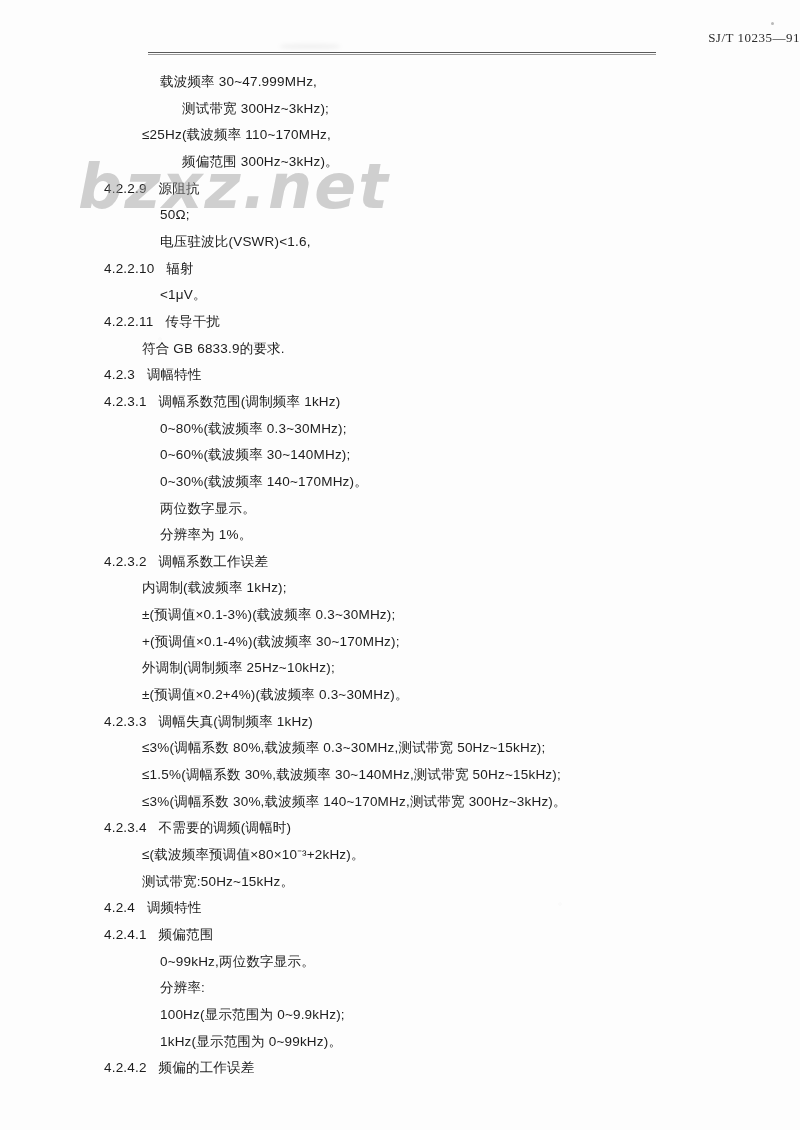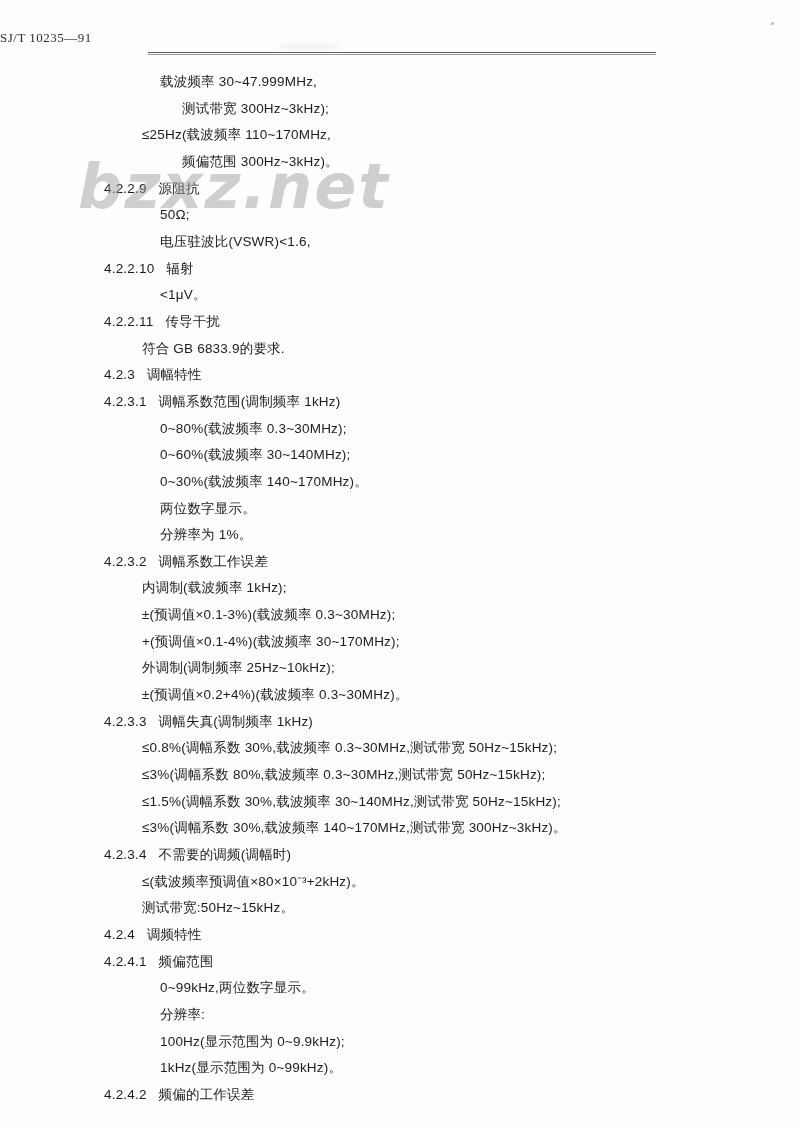--- a/index.html
+++ b/index.html
@@ -21,21 +21,21 @@
     
     background-image:
       radial-gradient(circle at 20% 30%, rgba(0,0,0,0.012) 0 2px, transparent 2px),
       radial-gradient(circle at 70% 80%, rgba(0,0,0,0.012) 0 2px, transparent 2px);
   }
   .header {
     position: absolute;
     top: 30px;
     left: 0;
     right: 0;
-    text-align: left;
+    text-align: right;
     font-family: "Liberation Serif", serif;
     font-size: 13px;
     letter-spacing: 0.5px;
     color: #2b2b2b;
   }
   .rule {
     position: absolute;
     top: 52px;
     left: 148px;
     width: 508px;
@@ -132,21 +132,20 @@
       <p class="line ind-2">0~30%(载波频率 140~170MHz)。</p>
       <p class="line ind-2">两位数字显示。</p>
       <p class="line ind-2">分辨率为 1%。</p>
       <p class="line ind-0 heading">4.2.3.2   调幅系数工作误差</p>
       <p class="line ind-1">内调制(载波频率 1kHz);</p>
       <p class="line ind-1">±(预调值×0.1-3%)(载波频率 0.3~30MHz);</p>
       <p class="line ind-1">+(预调值×0.1-4%)(载波频率 30~170MHz);</p>
       <p class="line ind-1">外调制(调制频率 25Hz~10kHz);</p>
       <p class="line ind-1">±(预调值×0.2+4%)(载波频率 0.3~30MHz)。</p>
       <p class="line ind-0 heading">4.2.3.3   调幅失真(调制频率 1kHz)</p>
-      <p class="line ind-1">≤0.8%(调幅系数 30%,载波频率 0.3~30MHz,测试带宽 50Hz~15kHz);</p>
       <p class="line ind-1">≤3%(调幅系数 80%,载波频率 0.3~30MHz,测试带宽 50Hz~15kHz);</p>
       <p class="line ind-1">≤1.5%(调幅系数 30%,载波频率 30~140MHz,测试带宽 50Hz~15kHz);</p>
       <p class="line ind-1">≤3%(调幅系数 30%,载波频率 140~170MHz,测试带宽 300Hz~3kHz)。</p>
       <p class="line ind-0 heading">4.2.3.4   不需要的调频(调幅时)</p>
       <p class="line ind-1">≤(载波频率预调值×80×10⁻³+2kHz)。</p>
       <p class="line ind-1">测试带宽:50Hz~15kHz。</p>
       <p class="line ind-0 heading">4.2.4   调频特性</p>
       <p class="line ind-0 heading">4.2.4.1   频偏范围</p>
       <p class="line ind-2">0~99kHz,两位数字显示。</p>
       <p class="line ind-2">分辨率:</p>

